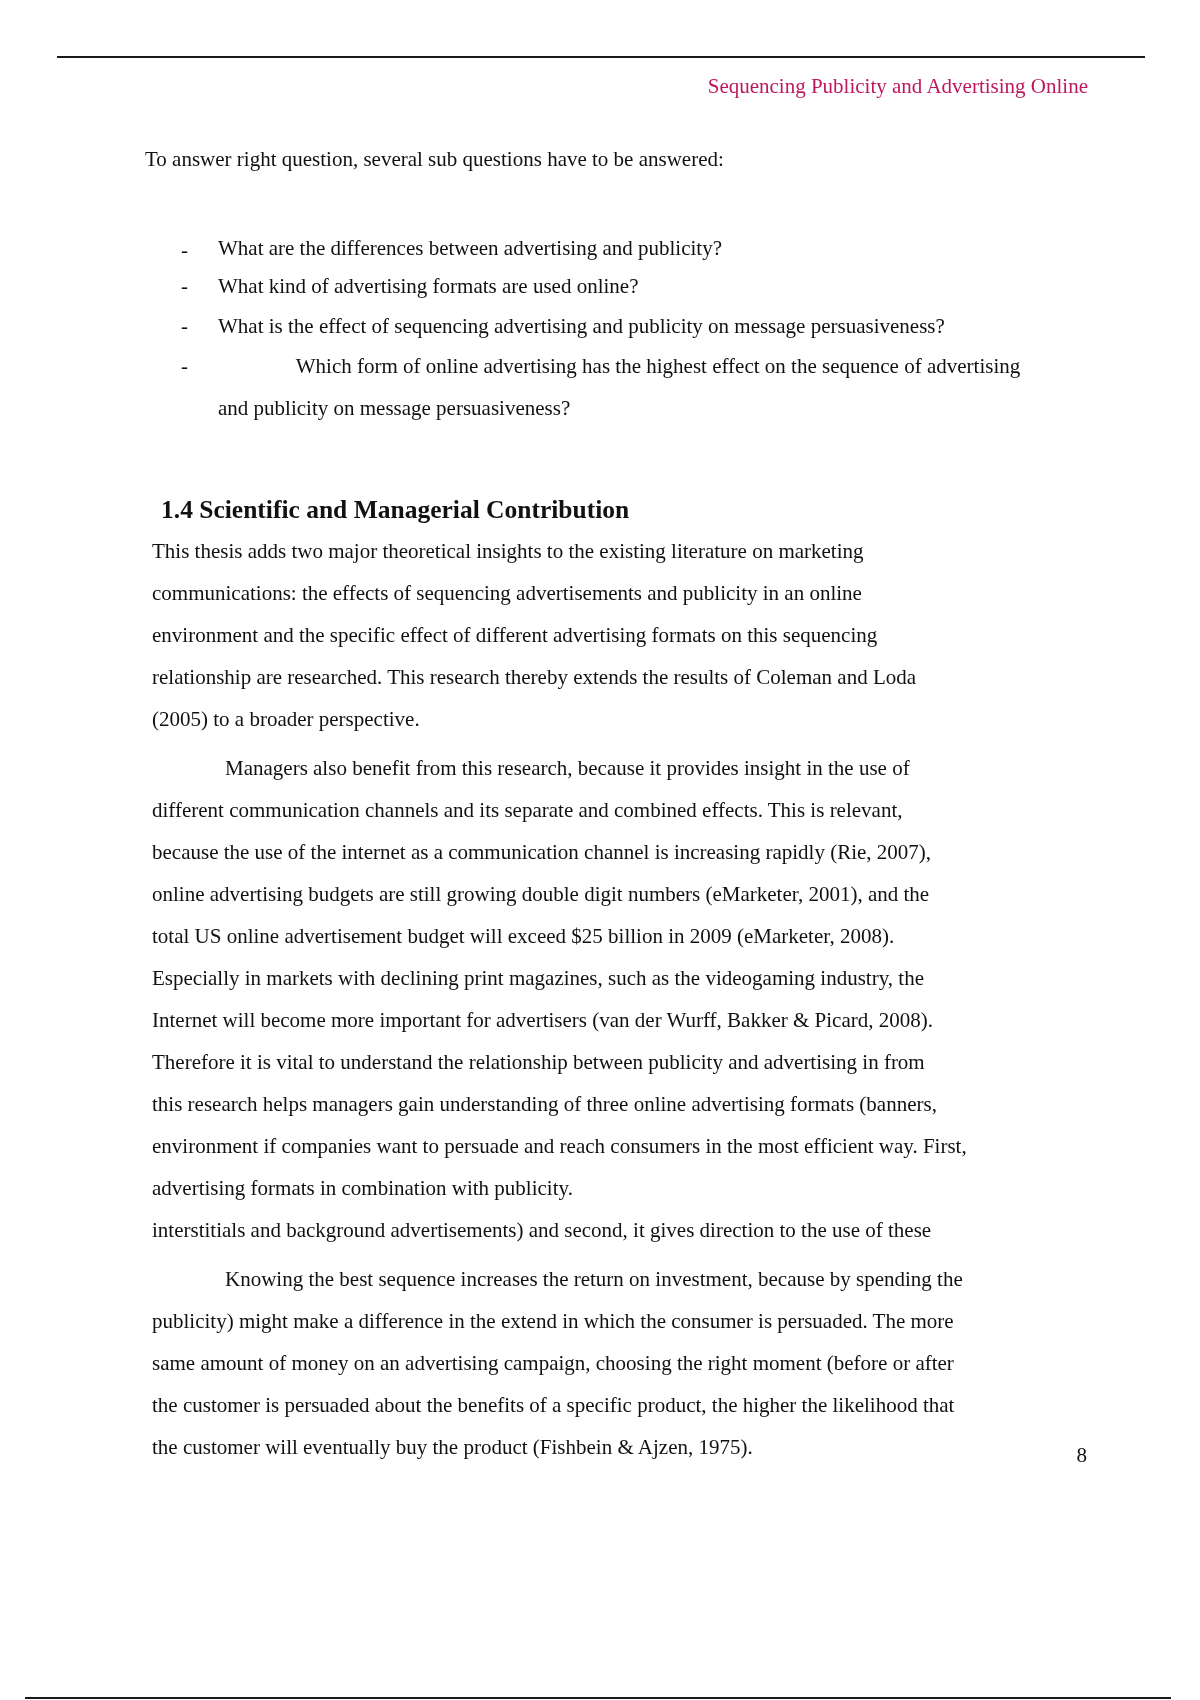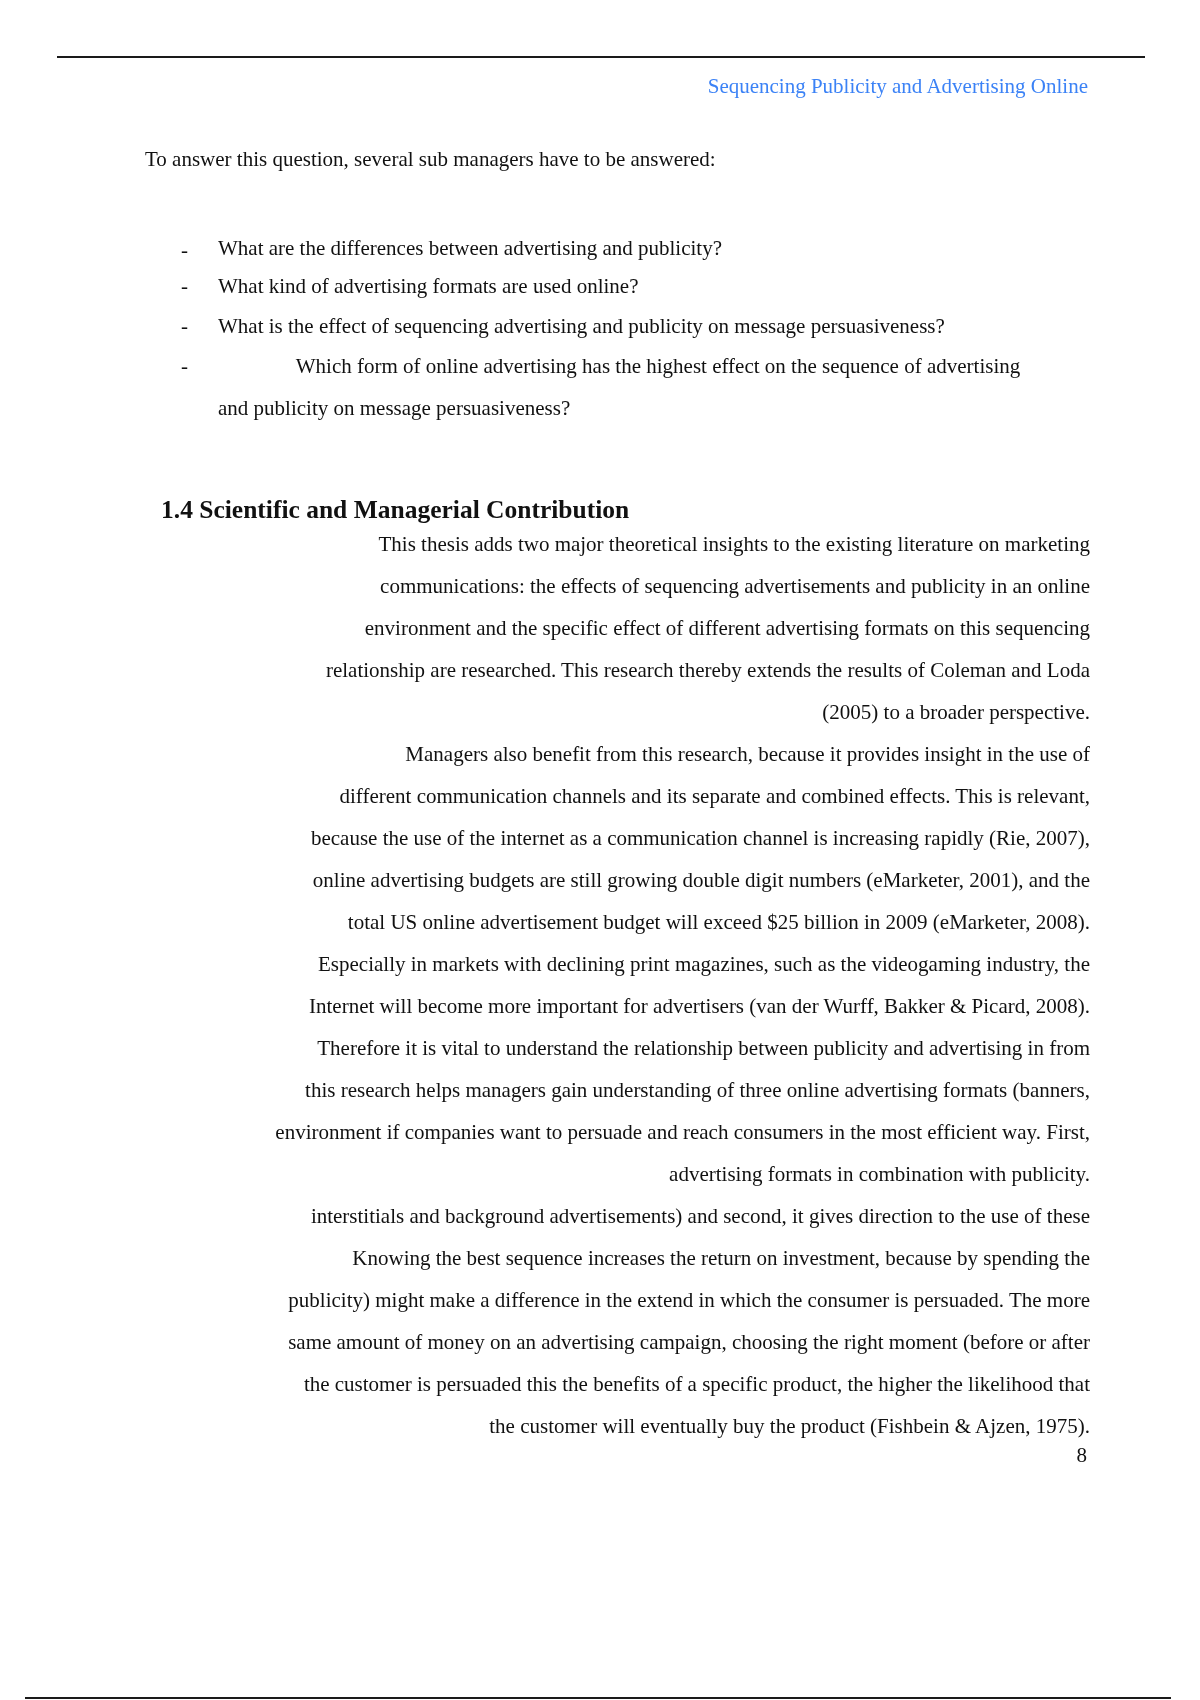--- a/index.html
+++ b/index.html
@@ -29,21 +29,21 @@
       width: 1146px;
       top: 1697px;
       height: 2px;
       background: #1a1a1a;
     }
     .running-header {
       position: absolute;
       right: 112px;
       top: 72px;
       font-size: 21px;
-      color: #3b82f6;
+      color: #be185d;
       line-height: 28px;
       white-space: nowrap;
     }
     .content {
       position: absolute;
       left: 145px;
       width: 950px;
       top: 0;
     }
     .intro {
@@ -87,22 +87,22 @@
     }
     .paragraphs {
       position: absolute;
       top: 523px;
       left: 0;
       width: 945px;
       font-size: 21px;
       line-height: 42px;
     }
     .paragraphs p {
-      margin: 0;
-      text-align: right;
+      margin: 7px;
+      text-align: left;
     }
     .line {
       display: block;
       white-space: nowrap;
       height: 42px;
     }
     .indent {
       padding-left: 73px;
     }
     .page-number {
@@ -115,21 +115,21 @@
   </style>
 </head>
 <body>
 
 <div class="rule-top"></div>
 
 <div class="running-header">Sequencing Publicity and Advertising Online</div>
 
 <div class="content">
 
-  <div class="intro">To answer this question, several sub managers have to be answered:</div>
+  <div class="intro">To answer right question, several sub questions have to be answered:</div>
 
   <ul class="subq-list">
     <li class="subq-item">
       <span class="dash">-</span>
       <span class="line" style="height:38px;line-height:38px;">What are the differences between advertising and publicity?</span>
     </li>
     <li class="subq-item">
       <span class="dash" style="top:-2px;">-</span>
       <span class="line" style="height:40px;line-height:38px;">What kind of advertising formats are used online?</span>
     </li>
@@ -165,21 +165,21 @@
       <span class="line">Therefore it is vital to understand the relationship between publicity and advertising in from</span>
       <span class="line">this research helps managers gain understanding of three online advertising formats (banners,</span>
       <span class="line">environment if companies want to persuade and reach consumers in the most efficient way. First,</span>
       <span class="line">advertising formats in combination with publicity.</span>
       <span class="line">interstitials and background advertisements) and second, it gives direction to the use of these</span>
     </p>
     <p>
       <span class="line indent">Knowing the best sequence increases the return on investment, because by spending the</span>
       <span class="line">publicity) might make a difference in the extend in which the consumer is persuaded. The more</span>
       <span class="line">same amount of money on an advertising campaign, choosing the right moment (before or after</span>
-      <span class="line">the customer is persuaded this the benefits of a specific product, the higher the likelihood that</span>
+      <span class="line">the customer is persuaded about the benefits of a specific product, the higher the likelihood that</span>
       <span class="line">the customer will eventually buy the product (Fishbein &amp; Ajzen, 1975).</span>
     </p>
   </div>
 
 </div>
 
 <div class="page-number">8</div>
 
 <div class="rule-bottom"></div>
 

